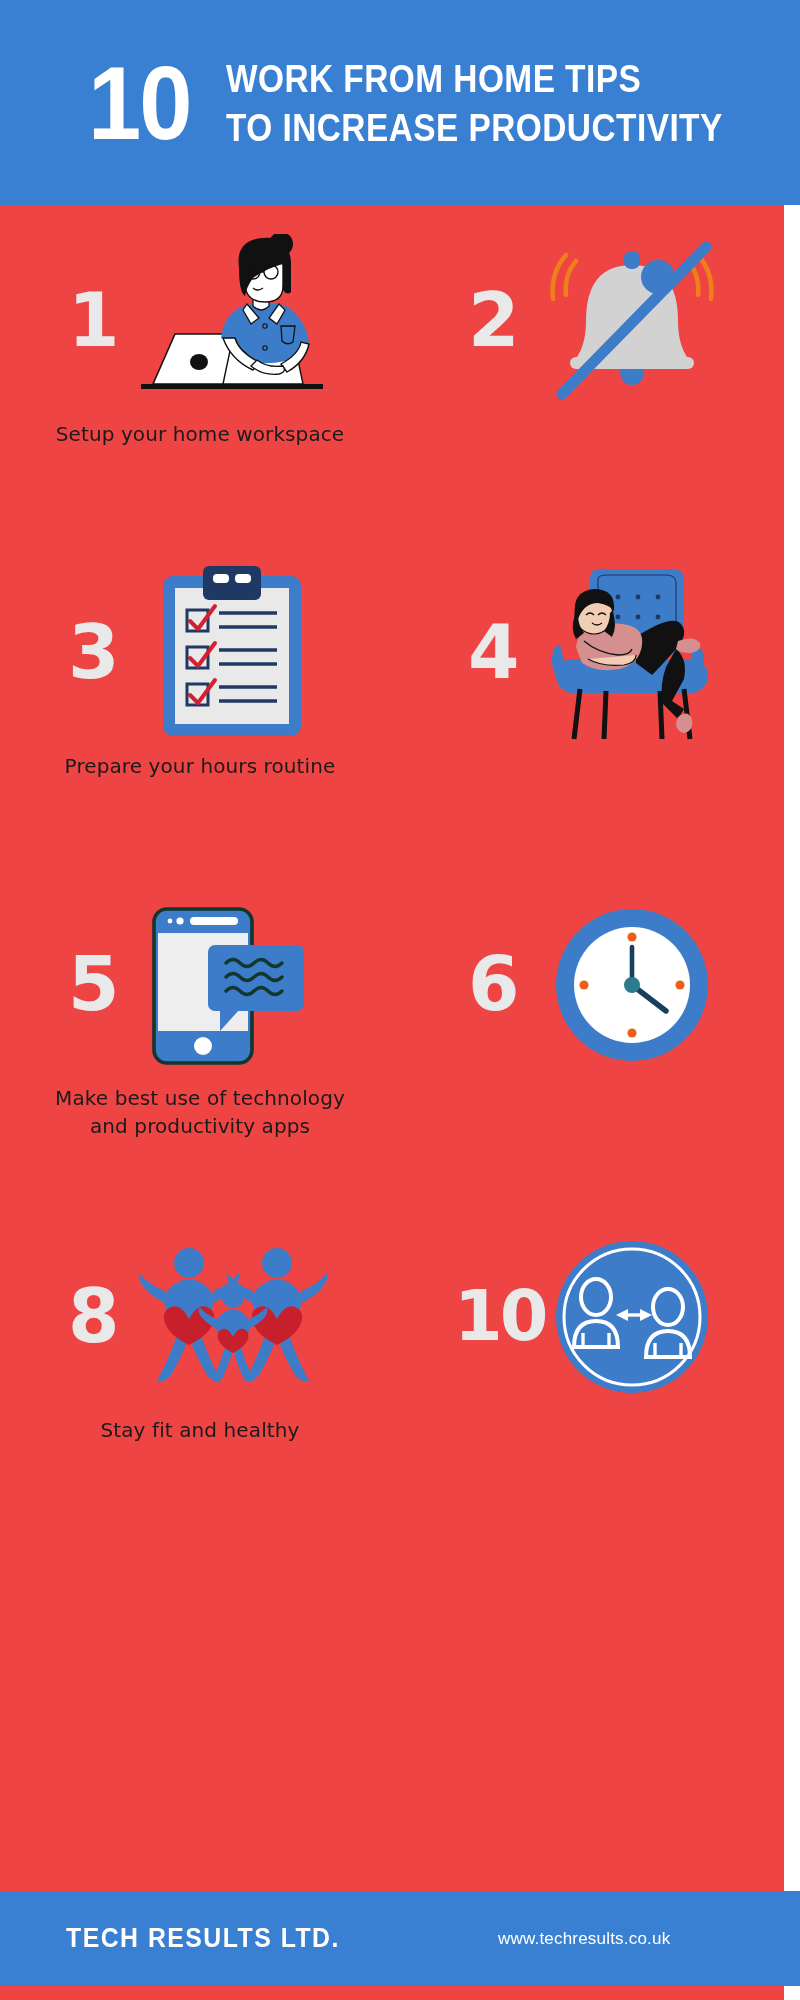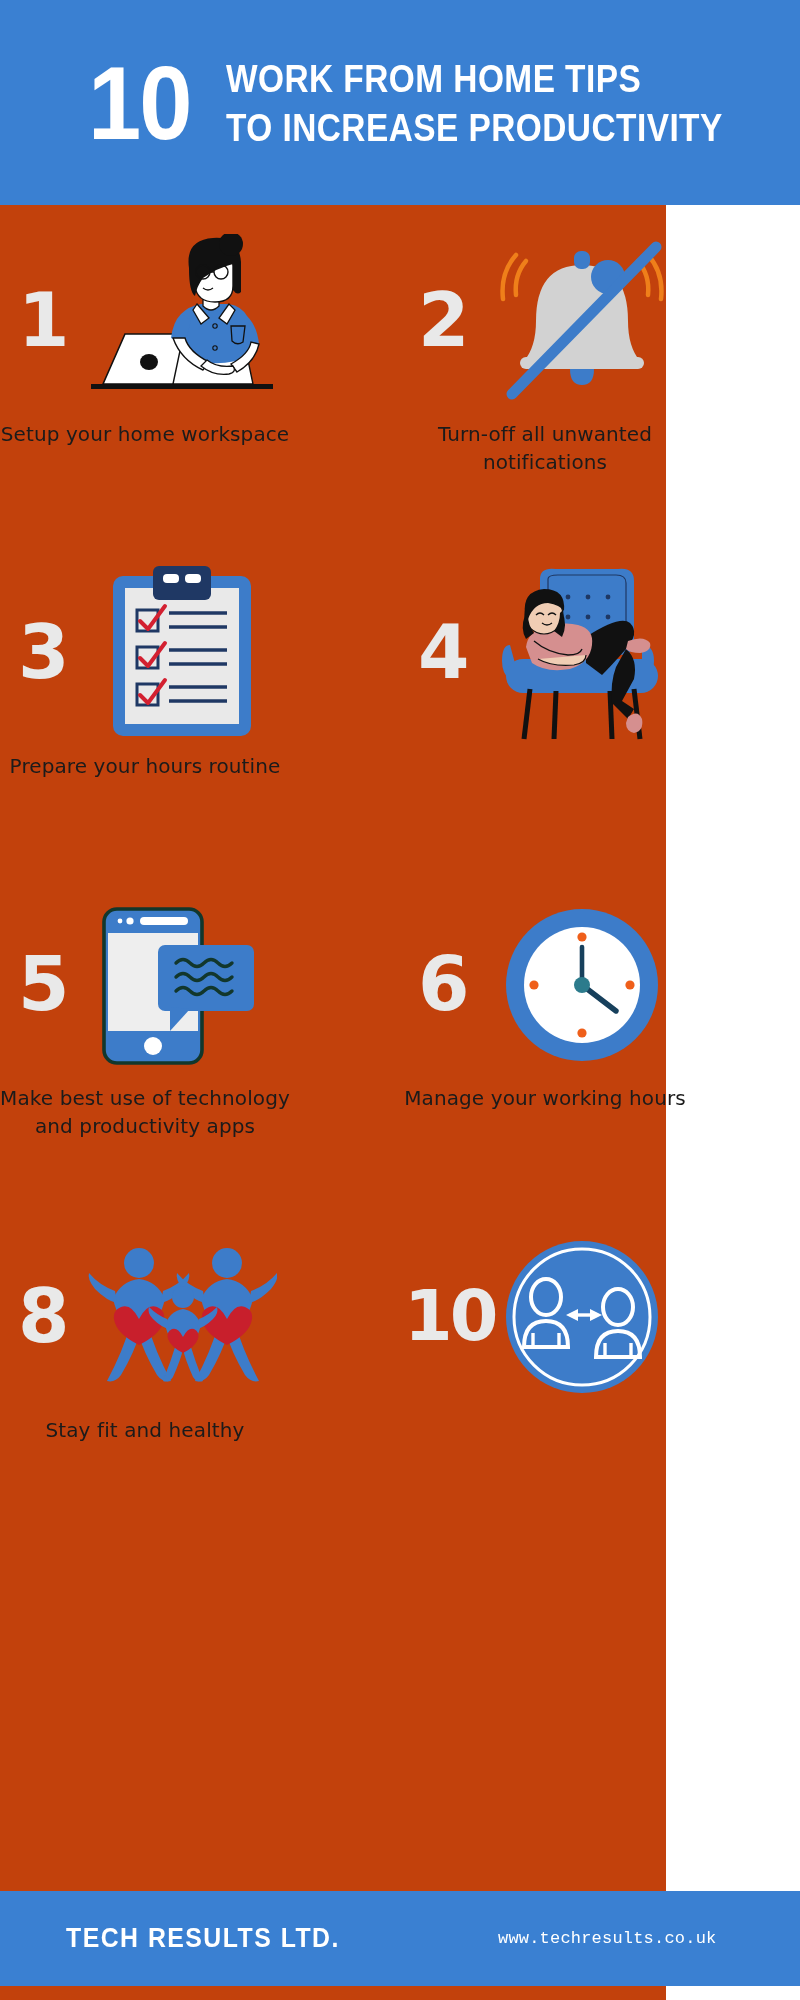--- a/index.html
+++ b/index.html
@@ -7,23 +7,23 @@
   html, body {
     width:800px;
     height:2000px;
     background:#ffffff;
     font-family:"Liberation Sans", sans-serif;
     overflow:hidden;
   }
 
   .page {
     position:relative;
-    width:666px;
+    width:784px;
     height:2000px;
-    background:#c2410c;
+    background:#ef4444;
   }
 
   
   .header {
     position:absolute;
     left:0; top:0;
     width:800px;
     height:205px;
     background:#3a80d2;
     display:flex;
@@ -67,20 +67,21 @@
     width:800px;
     height:1660px;
     display:grid;
     grid-template-columns:1fr 1fr;
     grid-template-rows:repeat(5, 1fr);
   }
   .tip {
     position:relative;
     display:flex;
     flex-direction:column;
+    align-items:center;
     justify-content:flex-start;
     padding-top:22px;
   }
   .tip-visual {
     position:relative;
     width:300px;
     height:188px;
     display:flex;
     align-items:center;
     justify-content:center;
@@ -138,21 +139,21 @@
     font-weight:bold;
     font-size:27px;
     letter-spacing:1.6px;
     color:#ffffff;
     transform:scaleX(0.92);
     transform-origin:left center;
   }
   .footer-url {
     position:absolute;
     left:498px;
-    font-family:Liberation Mono, monospace;
+    font-family:Liberation Sans, sans-serif;
     font-size:17px;
     letter-spacing:0.2px;
     color:#ffffff;
   }
 </style>
 </head>
 <body>
 
 <div class="page">
 
@@ -234,21 +235,20 @@
 
             <path d="M148 22 Q160 36 158 56" fill="none" stroke="#ef7f1a" stroke-width="4.5" stroke-linecap="round"></path>
             <path d="M158 16 Q174 34 171 60" fill="none" stroke="#ef7f1a" stroke-width="4.5" stroke-linecap="round"></path>
 
             <circle cx="118" cy="38" r="17" fill="#3d7cc9"></circle>
 
             <line x1="22" y1="155" x2="166" y2="8" stroke="#3d7cc9" stroke-width="11" stroke-linecap="round"></line>
           </svg>
         </div>
       </div>
-      <div class="tip-label">Turn-off all unwanted notifications</div>
     </div>
 
     <div class="tip">
       <div class="tip-visual">
         <div class="tip-number">3</div>
         <div class="tip-art">
           <svg width="150" height="175" viewBox="0 0 150 175">
 
             <rect x="6" y="10" width="138" height="160" rx="10" fill="#3d7cc9"></rect>
 
@@ -367,21 +367,20 @@
             <circle cx="130" cy="82" r="4.6" fill="#ef5f1a"></circle>
             <circle cx="82" cy="130" r="4.6" fill="#ef5f1a"></circle>
             <circle cx="34" cy="82" r="4.6" fill="#ef5f1a"></circle>
 
             <line x1="82" y1="82" x2="82" y2="44" stroke="#17405c" stroke-width="4.6" stroke-linecap="round"></line>
             <line x1="82" y1="82" x2="116" y2="108" stroke="#17405c" stroke-width="5.4" stroke-linecap="round"></line>
             <circle cx="82" cy="82" r="8" fill="#2c7b8c"></circle>
           </svg>
         </div>
       </div>
-      <div class="tip-label">Manage your working hours</div>
     </div>
 
 
     <div class="tip">
       <div class="tip-visual">
         <div class="tip-number">8</div>
         <div class="tip-art">
           <svg width="190" height="140" viewBox="0 0 190 140">
 
             <circle cx="52" cy="16" r="15" fill="#3d7cc9"></circle>

